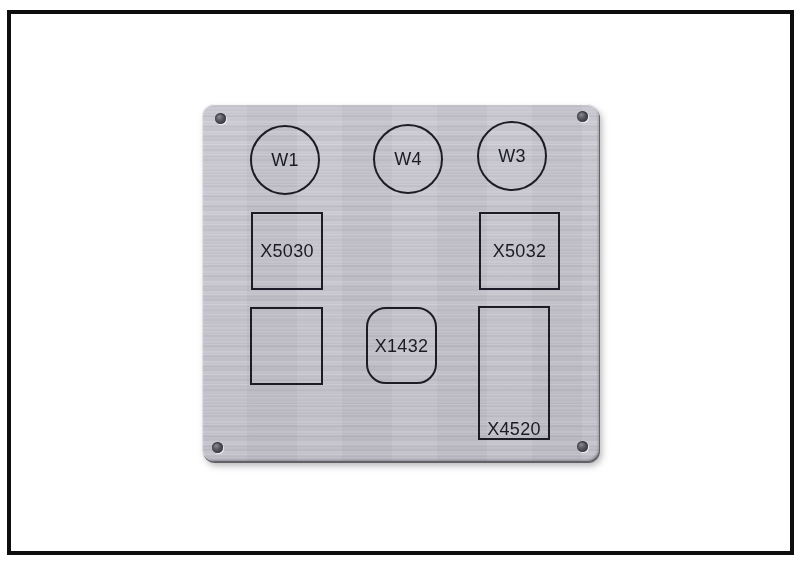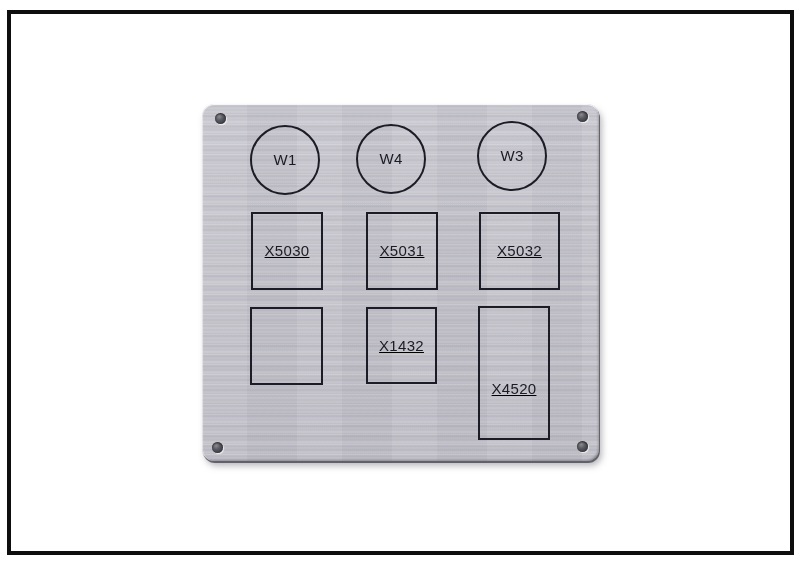--- a/index.html
+++ b/index.html
@@ -77,43 +77,42 @@
     width: 70px;
     height: 70px;
     box-sizing: border-box;
     border: 2px solid #1c1c26;
     border-radius: 50%;
     display: flex;
     align-items: center;
     justify-content: center;
   }
   .circle-1 { left: 48px;  top: 21px; }
-  .circle-2 { left: 154px; top: 20px; }
+  .circle-2 { left: 171px; top: 20px; }
   .circle-3 { left: 275px; top: 17px; text-align: right; }
   .box {
     position: absolute;
     box-sizing: border-box;
     border: 2px solid #1c1c26;
     display: flex;
     align-items: center;
     justify-content: center;
-    text-decoration: underline;
   }
   .box-r2-1 { left: 49px;  top: 108px; width: 72px; height: 78px; }
   .box-r2-2 { left: 164px; top: 108px; width: 72px; height: 78px; }
   .box-r2-3 { left: 277px; top: 108px; width: 81px; height: 78px; }
   .box-r3-1 { left: 48px;  top: 203px; width: 73px; height: 78px; }
-  .box-r3-2 { left: 164px; top: 203px; width: 71px; height: 77px; }
+  .box-r3-2 { left: 164px; top: 203px; width: 71px; height: 77px; border-radius: 20px; }
   .box-r3-3 {
     left: 276px; top: 202px; width: 72px; height: 134px;
-    align-items: center;
+    align-items: flex-end;
   }
   .box-r3-3 .engraved-label { margin-top: 32px; }
   .engraved-label {
-    font-size: 15px;
+    font-size: 18px;
     letter-spacing: 0.3px;
     color: #1b1b24;
     line-height: 18px;
     white-space: nowrap;
   }
 </style>
 </head>
 <body>
 
 <div class="canvas">
@@ -132,23 +131,20 @@
     <div class="circle circle-2">
       <span class="engraved-label">W4</span>
     </div>
     <div class="circle circle-3">
       <span class="engraved-label">W3</span>
     </div>
 
     <div class="box box-r2-1">
       <span class="engraved-label">X5030</span>
     </div>
-    <div class="box box-r2-2">
-      <span class="engraved-label">X5031</span>
-    </div>
     <div class="box box-r2-3">
       <span class="engraved-label">X5032</span>
     </div>
 
     <div class="box box-r3-1">
       <span class="engraved-label"></span>
     </div>
     <div class="box box-r3-2">
       <span class="engraved-label">X1432</span>
     </div>

